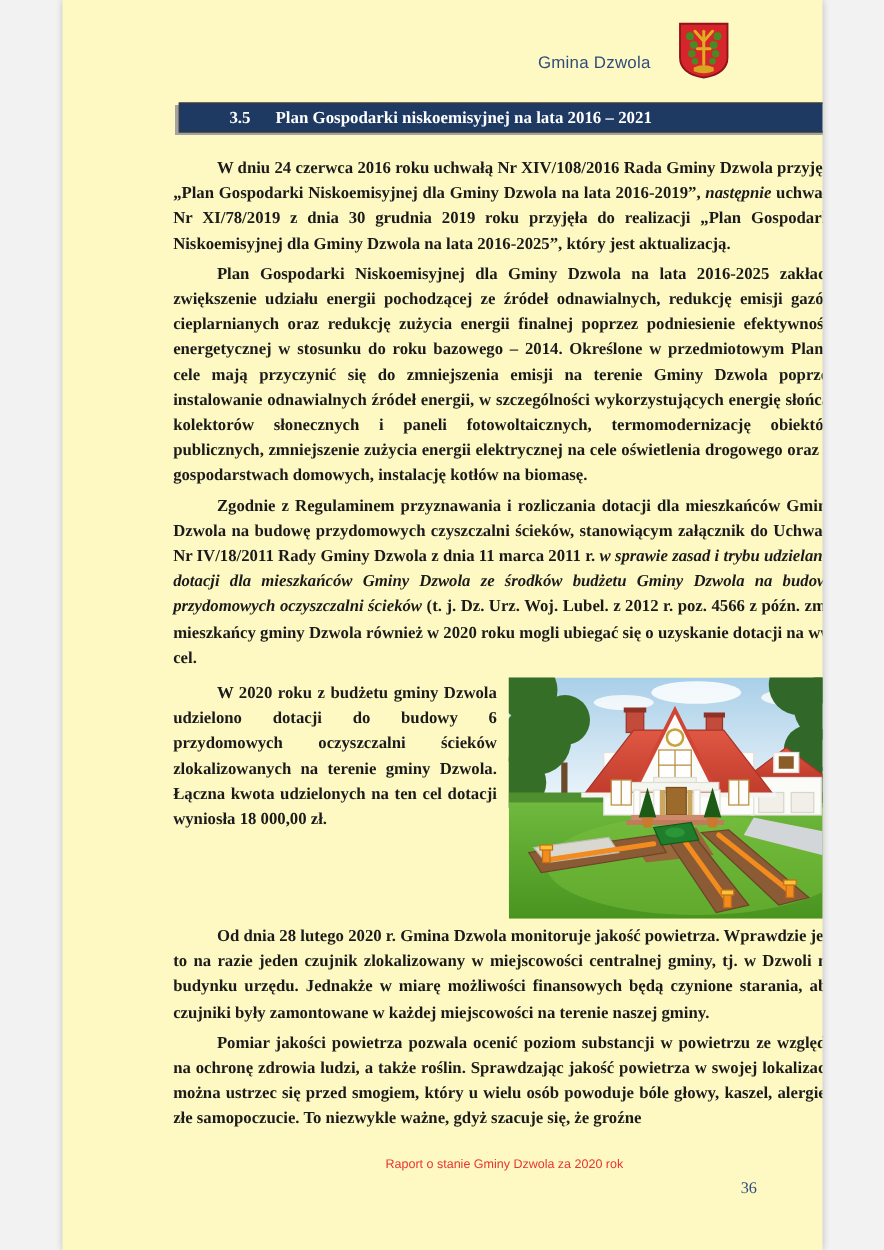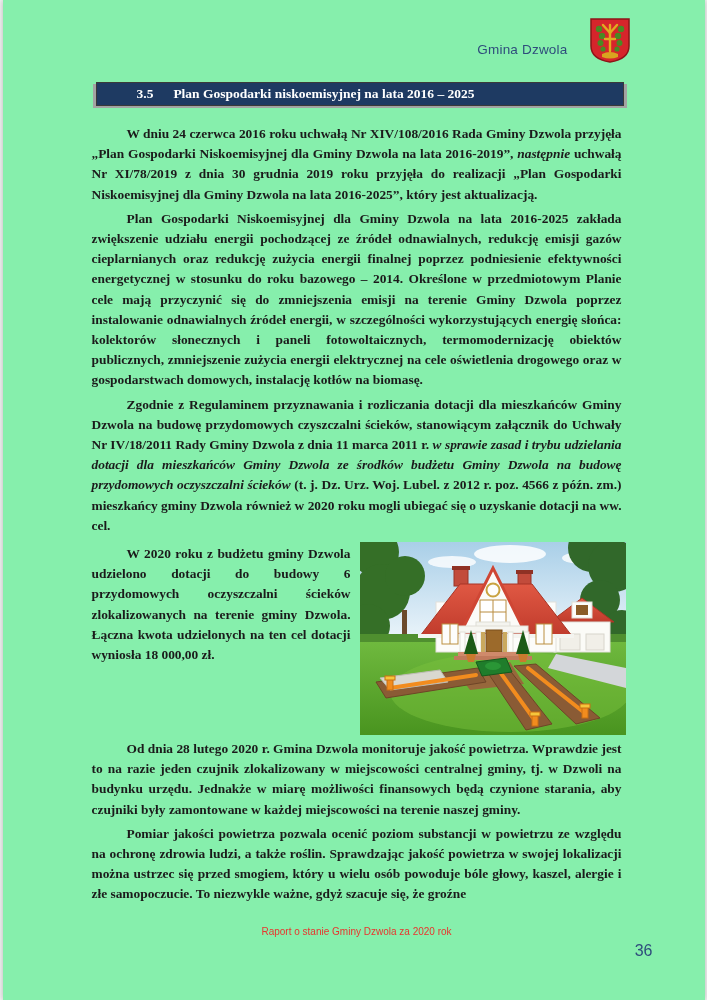--- a/index.html
+++ b/index.html
@@ -3,21 +3,21 @@
 <meta charset="utf-8">
 <style>
   :root{
     --navy:#1e3a62;
     --blue:#2f4d7c;
     --red:#e8352e;
     --ink:#1b1b1b;
   }
   html,body{margin:0;padding:0;background:#f2f2f2;}
   .page{
-    width:702px;height:1000px;background:#86efac;position:relative;overflow:hidden;
+    width:608px;height:1000px;background:#fef9c3;position:relative;overflow:hidden;
     font-family:"Liberation Serif",serif;color:var(--ink);
     margin:0 auto;box-shadow:0 0 6px rgba(0,0,0,.25);
   }
   
   .hdr-name{
     position:absolute;top:42px;right:137px;
     font-family:"Liberation Sans",sans-serif;font-size:13.5px;color:var(--blue);
     letter-spacing:.2px;
   }
   .hdr-crest{position:absolute;top:16px;right:73px;width:44px;height:48px;}
@@ -43,21 +43,21 @@
   .col-left{width:267px;}
   .fig{width:266px;height:193px;margin:0;flex:none;margin-top:2px;}
   .fig svg{display:block;width:266px;height:193px;}
   
   .report{
     position:absolute;left:85px;top:926px;width:538px;text-align:center;
     font-family:"Liberation Sans",sans-serif;font-size:10px;color:var(--red);
   }
   .pageno{
     position:absolute;top:942px;right:52px;
-    font-family:Liberation Sans, sans-serif;font-size:16px;color:var(--blue);
+    font-family:Liberation Serif, serif;font-size:13px;color:var(--blue);
   }
 </style>
 </head>
 <body>
 
 <div class="page">
 
   <span class="hdr-name">Gmina Dzwola</span>
   <span class="hdr-crest">
     <svg viewBox="0 0 44 48" xmlns="http://www.w3.org/2000/svg">
@@ -77,21 +77,21 @@
         <path d="M22 9 V35"></path>
         <path d="M22 17 L15 9"></path>
         <path d="M22 17 L29 9"></path>
         <path d="M17 23 H27"></path>
       </g>
     </svg>
   </span>
 
   <div class="bar">
     <span class="bar-num">3.5</span>
-    <span class="bar-title">Plan Gospodarki niskoemisyjnej na lata 2016 – 2025</span>
+    <span class="bar-title">Plan Gospodarki niskoemisyjnej na lata 2016 – 2021</span>
   </div>
 
   <div class="content">
 
     <p><span>W dniu 24 czerwca 2016 roku uchwałą Nr XIV/108/2016 Rada Gminy Dzwola przyjęła „Plan Gospodarki Niskoemisyjnej dla Gminy Dzwola na lata 2016-2019”, </span><span class="it">następnie</span><span> uchwałą Nr XI/78/2019 z dnia 30 grudnia 2019 roku przyjęła do realizacji „Plan Gospodarki Niskoemisyjnej dla Gminy Dzwola na lata 2016-2025”, który jest aktualizacją.</span></p>
 
     <p><span>Plan Gospodarki Niskoemisyjnej dla Gminy Dzwola na lata 2016-2025 zakłada zwiększenie udziału energii pochodzącej ze źródeł odnawialnych, redukcję emisji gazów cieplarnianych oraz redukcję zużycia energii finalnej poprzez podniesienie efektywności energetycznej w stosunku do roku bazowego – 2014. Określone w przedmiotowym Planie cele mają przyczynić się do zmniejszenia emisji na terenie Gminy Dzwola poprzez instalowanie odnawialnych źródeł energii, w szczególności wykorzystujących energię słońca: kolektorów słonecznych i paneli fotowoltaicznych, termomodernizację obiektów publicznych, zmniejszenie zużycia energii elektrycznej na cele oświetlenia drogowego oraz w gospodarstwach domowych, instalację kotłów na biomasę.</span></p>
 
 
     <p><span>Zgodnie z Regulaminem przyznawania i rozliczania dotacji dla mieszkańców Gminy Dzwola na budowę przydomowych  czyszczalni ścieków, stanowiącym załącznik do Uchwały Nr IV/18/2011 Rady Gminy Dzwola z dnia 11 marca 2011 r. </span><span class="it">w sprawie zasad i trybu udzielania dotacji dla mieszkańców Gminy Dzwola ze środków budżetu Gminy Dzwola na budowę przydomowych oczyszczalni ścieków</span><span> (t. j. Dz. Urz. Woj. Lubel. z 2012 r. poz. 4566 z późn. zm.) mieszkańcy gminy Dzwola również w 2020 roku mogli ubiegać się o uzyskanie dotacji na ww. cel.</span></p>

